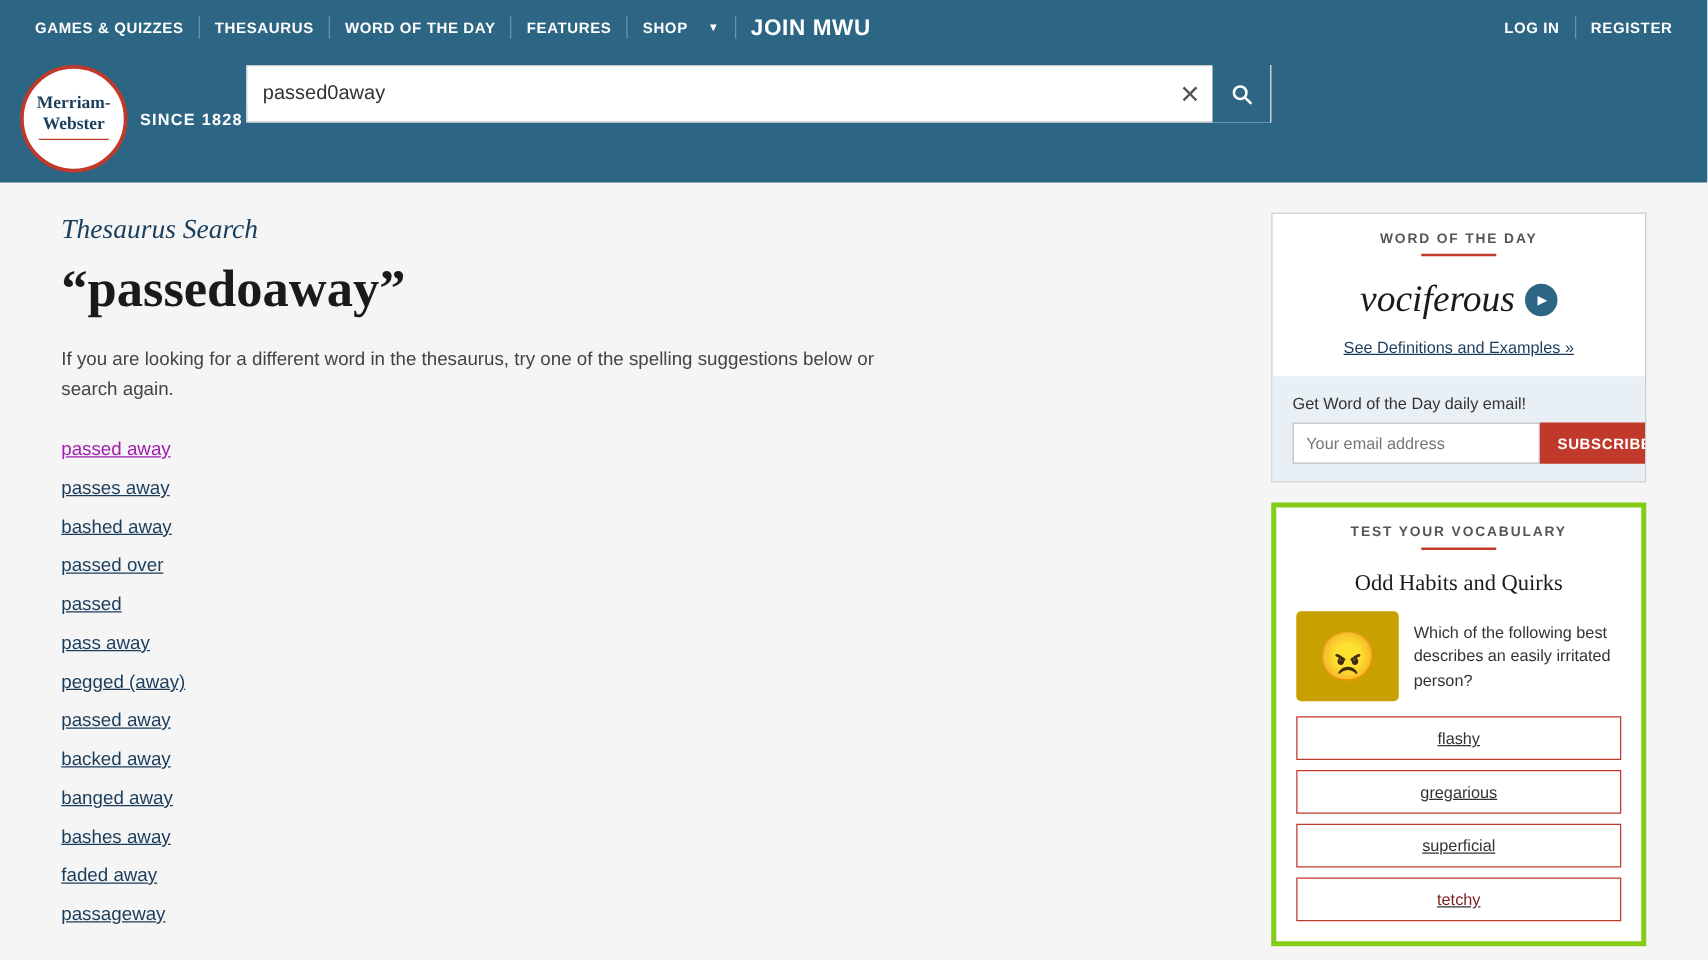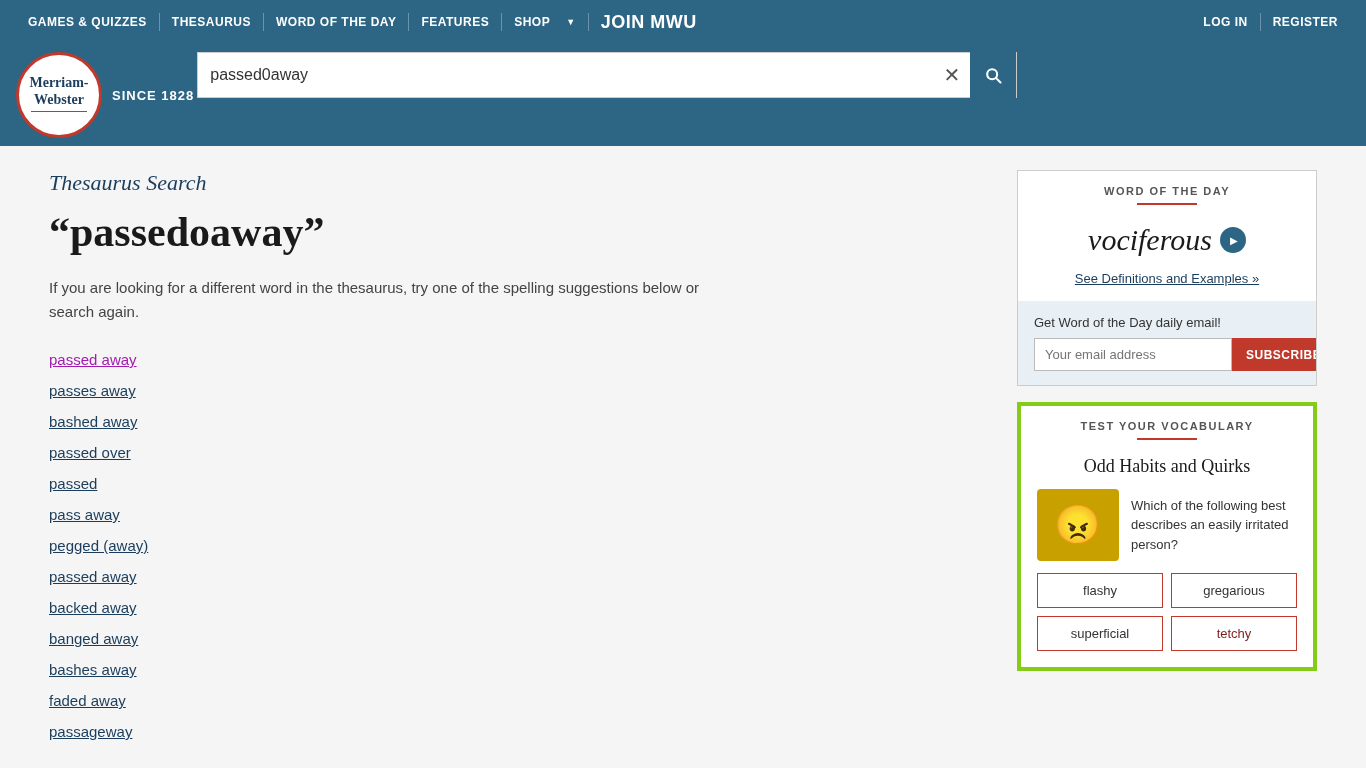--- a/index.html
+++ b/index.html
@@ -132,21 +132,21 @@
         <div style="font-family:Arial,sans-serif;font-size:11px;font-weight:bold;letter-spacing:1.5px;color:#555;text-transform:uppercase;">TEST YOUR VOCABULARY</div>
         <div style="width:60px;height:2px;background:#c0392b;margin:6px auto 10px;"></div>
       </div>
       <div style="font-family:Georgia,serif;font-size:18px;color:#1a1a1a;text-align:center;padding:0 16px 12px;">Odd Habits and Quirks</div>
       <div style="display:flex;padding:0 16px 12px;gap:12px;align-items:center;">
         <div style="width:82px;height:72px;background:#c8a000;border-radius:4px;display:flex;align-items:center;justify-content:center;flex-shrink:0;">
           <span style="font-size:38px;">😠</span>
         </div>
         <div style="font-family:Arial,sans-serif;font-size:13px;color:#333;line-height:1.5;">Which of the following best describes an easily irritated person?</div>
       </div>
-      <div style="display:grid;grid-template-columns:1fr 1fr;gap:8px;padding:0 16px 16px;">
+      <div style="display:grid;grid-template-columns:1fr;gap:8px;padding:0 16px 16px;text-decoration:underline;">
         <button style="border:1px solid #c0392b;background:#fff;color:#333;padding:9px 10px;font-family:Arial,sans-serif;font-size:13px;cursor:pointer;text-align:center;">flashy</button>
         <button style="border:1px solid #c0392b;background:#fff;color:#333;padding:9px 10px;font-family:Arial,sans-serif;font-size:13px;cursor:pointer;text-align:center;">gregarious</button>
         <button style="border:1px solid #c0392b;background:#fff;color:#333;padding:9px 10px;font-family:Arial,sans-serif;font-size:13px;cursor:pointer;text-align:center;">superficial</button>
         <button style="border:1px solid #c0392b;background:#fff;color:#7f1d1d;padding:9px 10px;font-family:Arial,sans-serif;font-size:13px;cursor:pointer;text-align:center;">tetchy</button>
       </div>
     </div>
 
   </div>
 </div>
 

